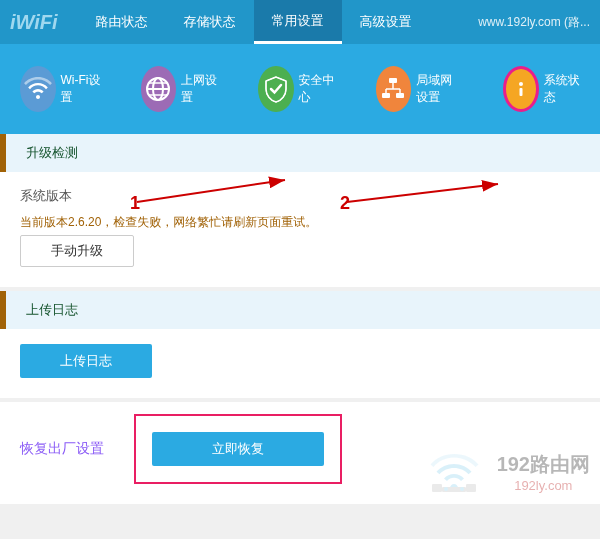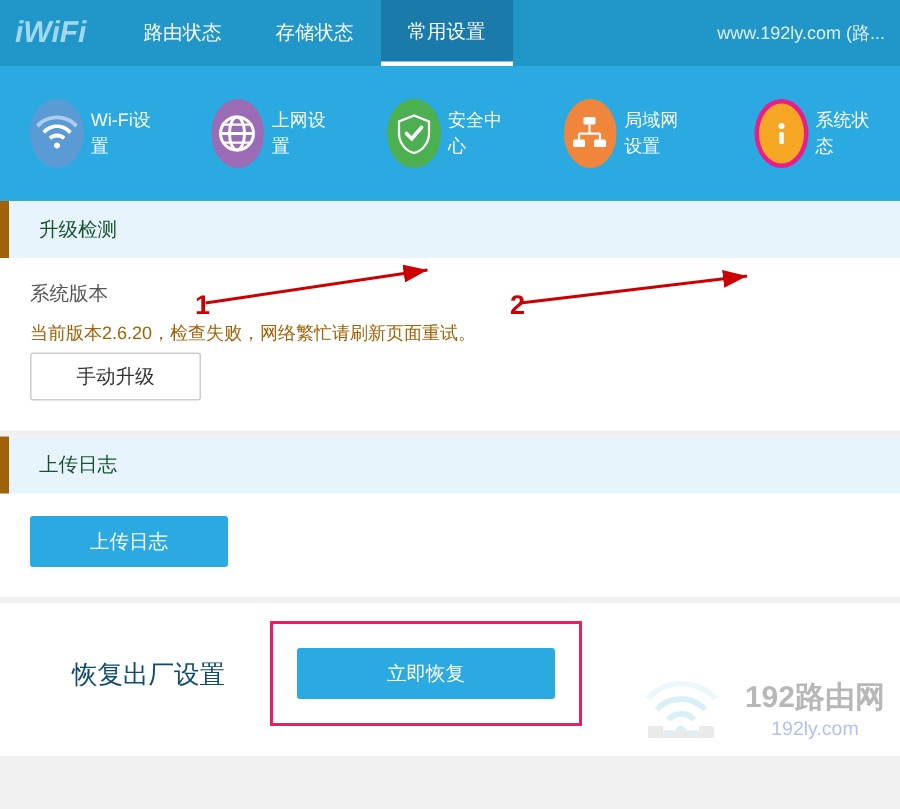--- a/index.html
+++ b/index.html
@@ -132,25 +132,24 @@
 
     
     .restore-section {
       background: white;
       padding: 12px 20px 20px 20px;
       display: flex;
       align-items: center;
       gap: 30px;
     }
     .restore-label {
-      font-size: 17px;
-      color: #0c4a6e;
+      font-size: 14px;
+      color: #8b5cf6;
       white-space: nowrap;
       min-width: 70px;
-      margin-left: 28px;
     }
     .btn-restore-wrapper {
       border: 2px solid #e91e63;
       padding: 16px;
       display: inline-block;
     }
     .btn-restore {
       background: #2baae2;
       color: white;
       border: none;
@@ -213,20 +212,21 @@
 <div class="full-area">
 
   <div class="top-nav">
     <div class="logo">
       <span>iWiFi</span>
     </div>
     <div class="nav-items">
       <div class="nav-item">路由状态</div>
       <div class="nav-item">存储状态</div>
       <div class="nav-item active">常用设置</div>
+      <div class="nav-item">高级设置</div>
     </div>
     <div class="website">www.192ly.com (路...</div>
   </div>
 
   <div class="icon-bar">
     <div class="icon-item">
       <div class="icon-circle icon-wifi">
         <svg width="28" height="28" viewBox="0 0 28 28" fill="white">
           <path d="M14 20c-1.1 0-2 .9-2 2s.9 2 2 2 2-.9 2-2-.9-2-2-2z"></path>
           <path d="M14 14c-2.2 0-4.2.9-5.6 2.4l1.8 1.8c1-.9 2.3-1.5 3.8-1.5s2.8.6 3.8 1.5l1.8-1.8C18.2 14.9 16.2 14 14 14z"></path>
@@ -316,21 +316,21 @@
           <path d="M30 15c-7 0-13.2 3-17.5 7.8l3 2.5C19.2 21.2 24.3 19 30 19s10.8 2.2 14.5 6.3l3-2.5C43.2 18 37 15 30 15z" fill="#2baae2"></path>
           <path d="M30 5C20.5 5 12 9 6.5 15.5l3 2.5C14.5 12 21.8 8.5 30 8.5S45.5 12 51.5 18l3-2.5C49 9 40.5 5 30 5z" fill="#2baae2" opacity="0.5"></path>
           <rect x="8" y="35" width="10" height="8" rx="1" fill="#888"></rect>
           <rect x="42" y="35" width="10" height="8" rx="1" fill="#888"></rect>
           <rect x="18" y="38" width="24" height="5" rx="1" fill="#888"></rect>
           <circle cx="22" cy="40" r="2" fill="#2baae2"></circle>
           <circle cx="38" cy="40" r="2" fill="#2baae2"></circle>
         </svg>
         <div>
           <div class="wm-text1" style="font-size:20px;font-weight:bold;color:#333;">192路由网</div>
-          <div class="wm-text2" style="font-size:13px;color:#1d4ed8;">192ly.com</div>
+          <div class="wm-text2" style="font-size:13px;color:#b91c1c;">192ly.com</div>
         </div>
       </div>
     </div>
 
     <svg class="arrows-overlay" xmlns="http://www.w3.org/2000/svg">
 
       <defs>
         <marker id="arrowhead" markerWidth="8" markerHeight="6" refX="8" refY="3" orient="auto">
           <polygon points="0 0, 8 3, 0 6" fill="#cc0000"></polygon>
         </marker>

